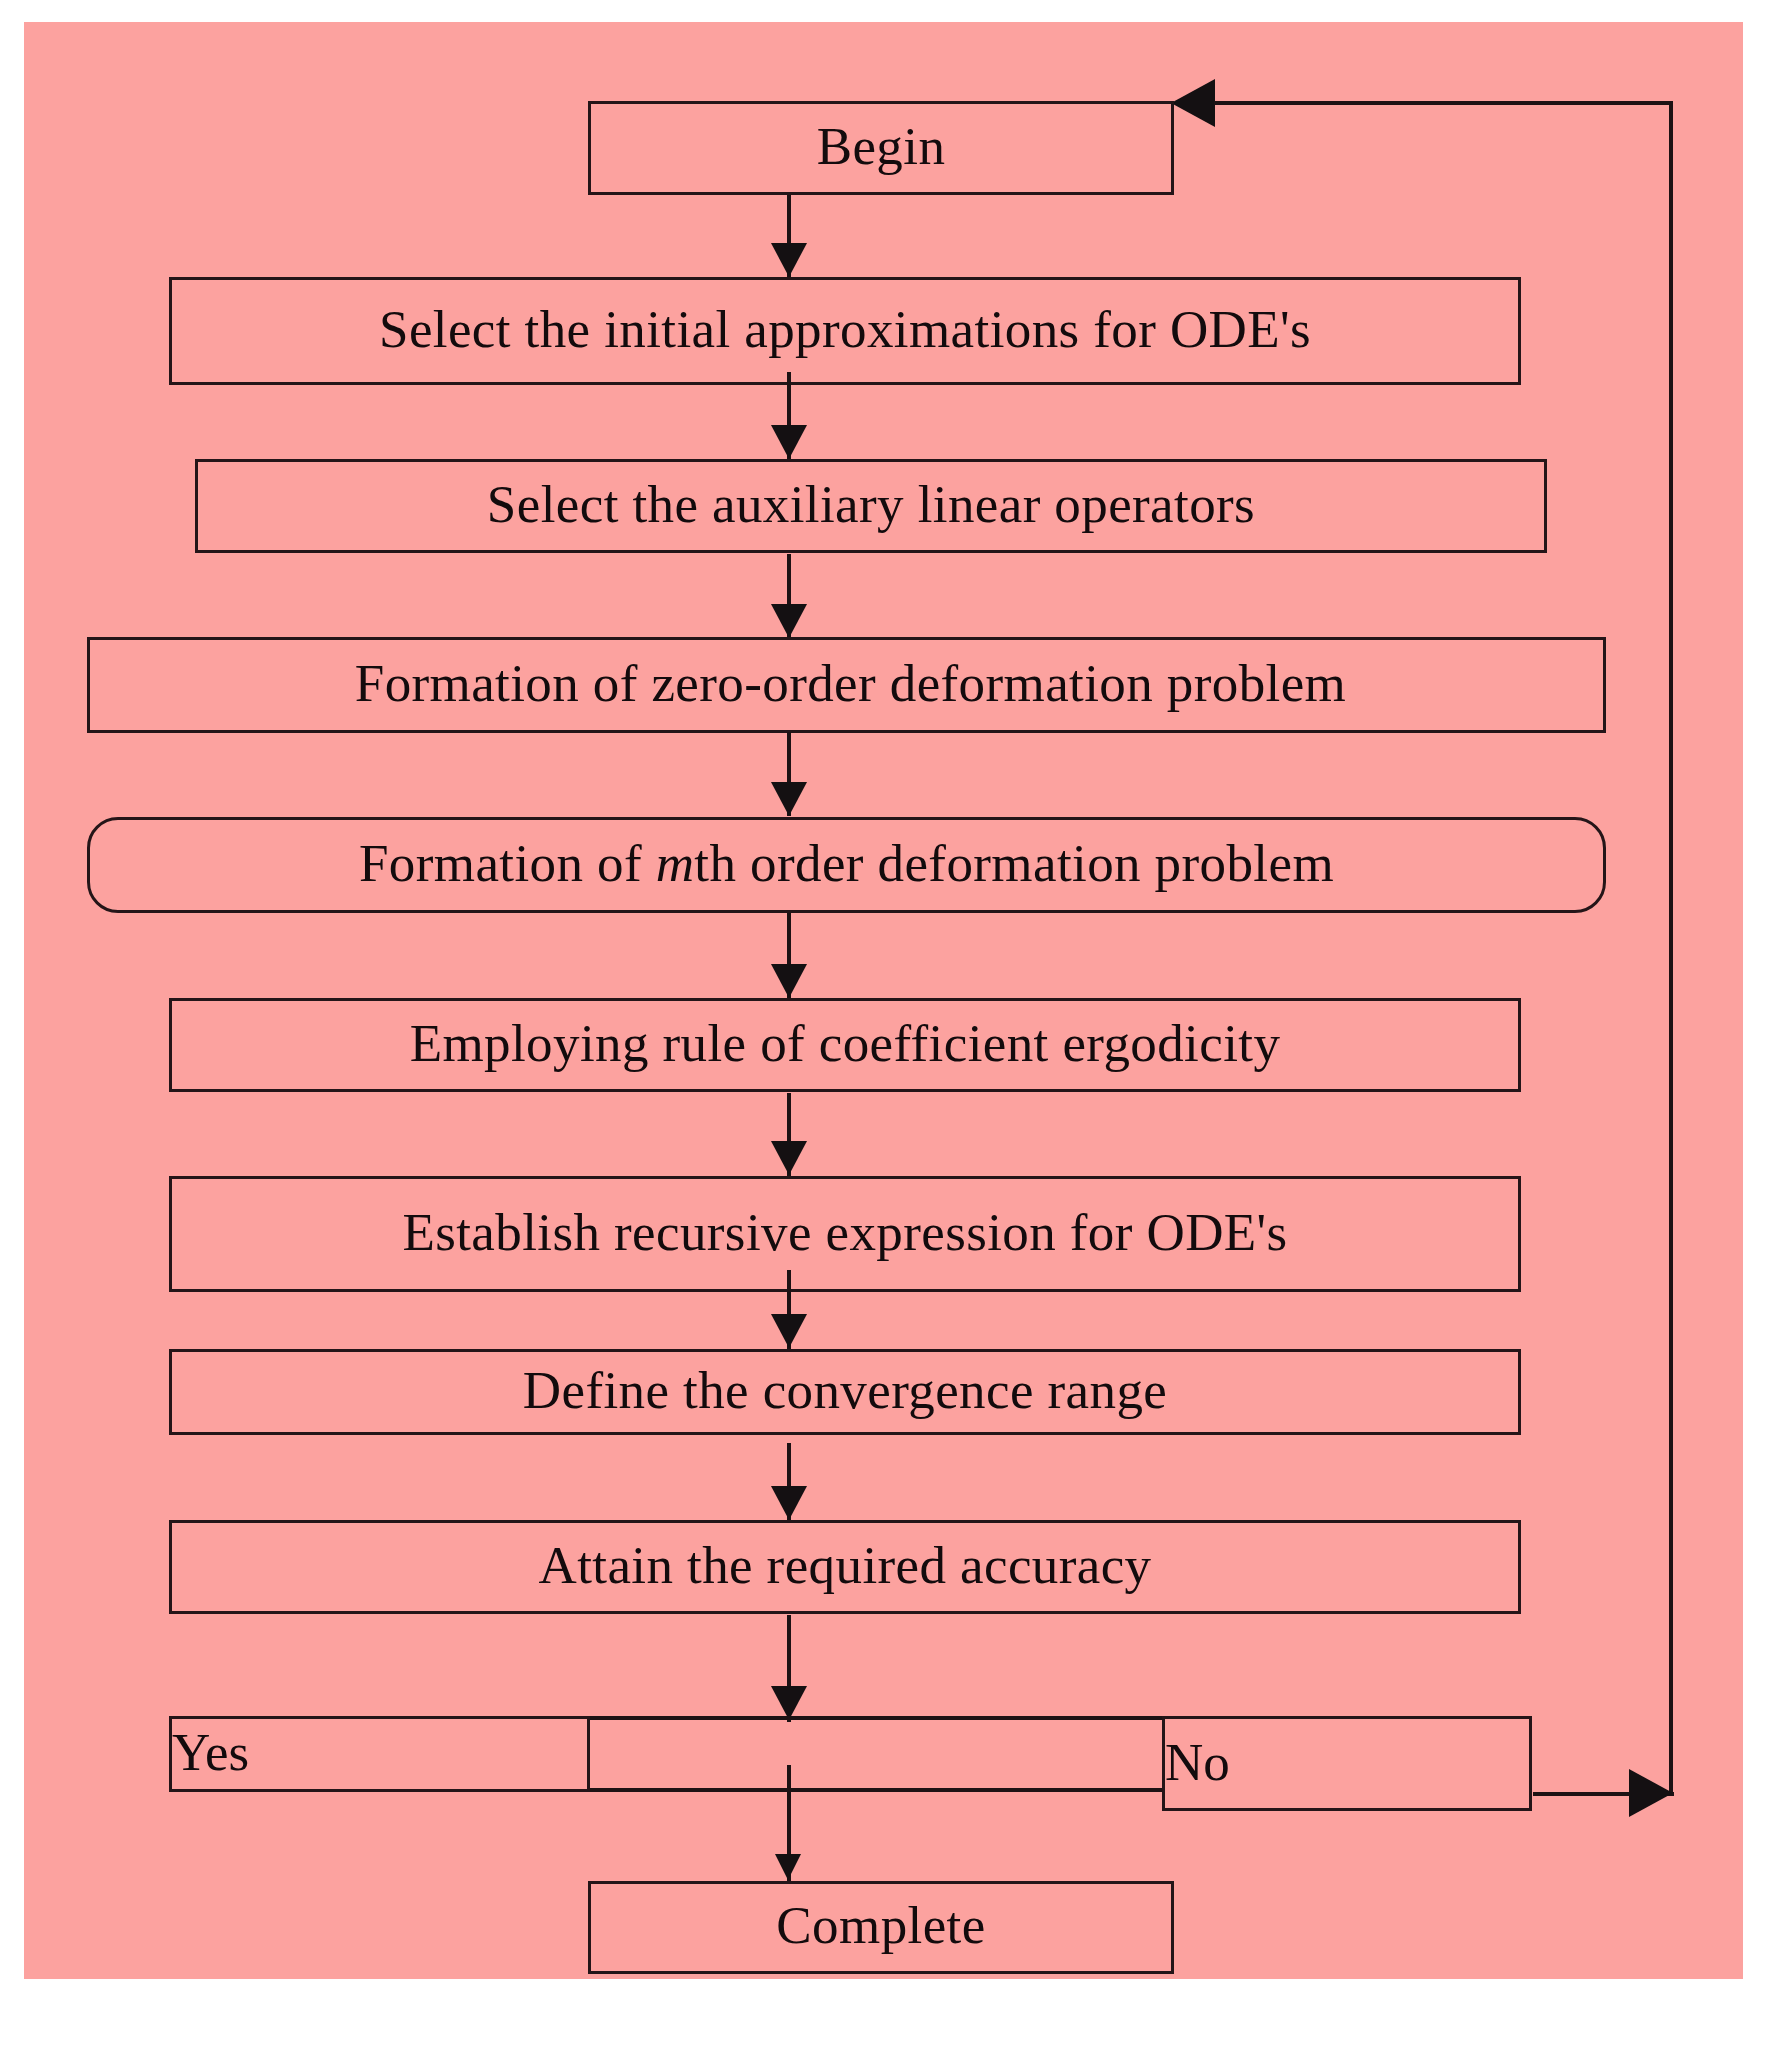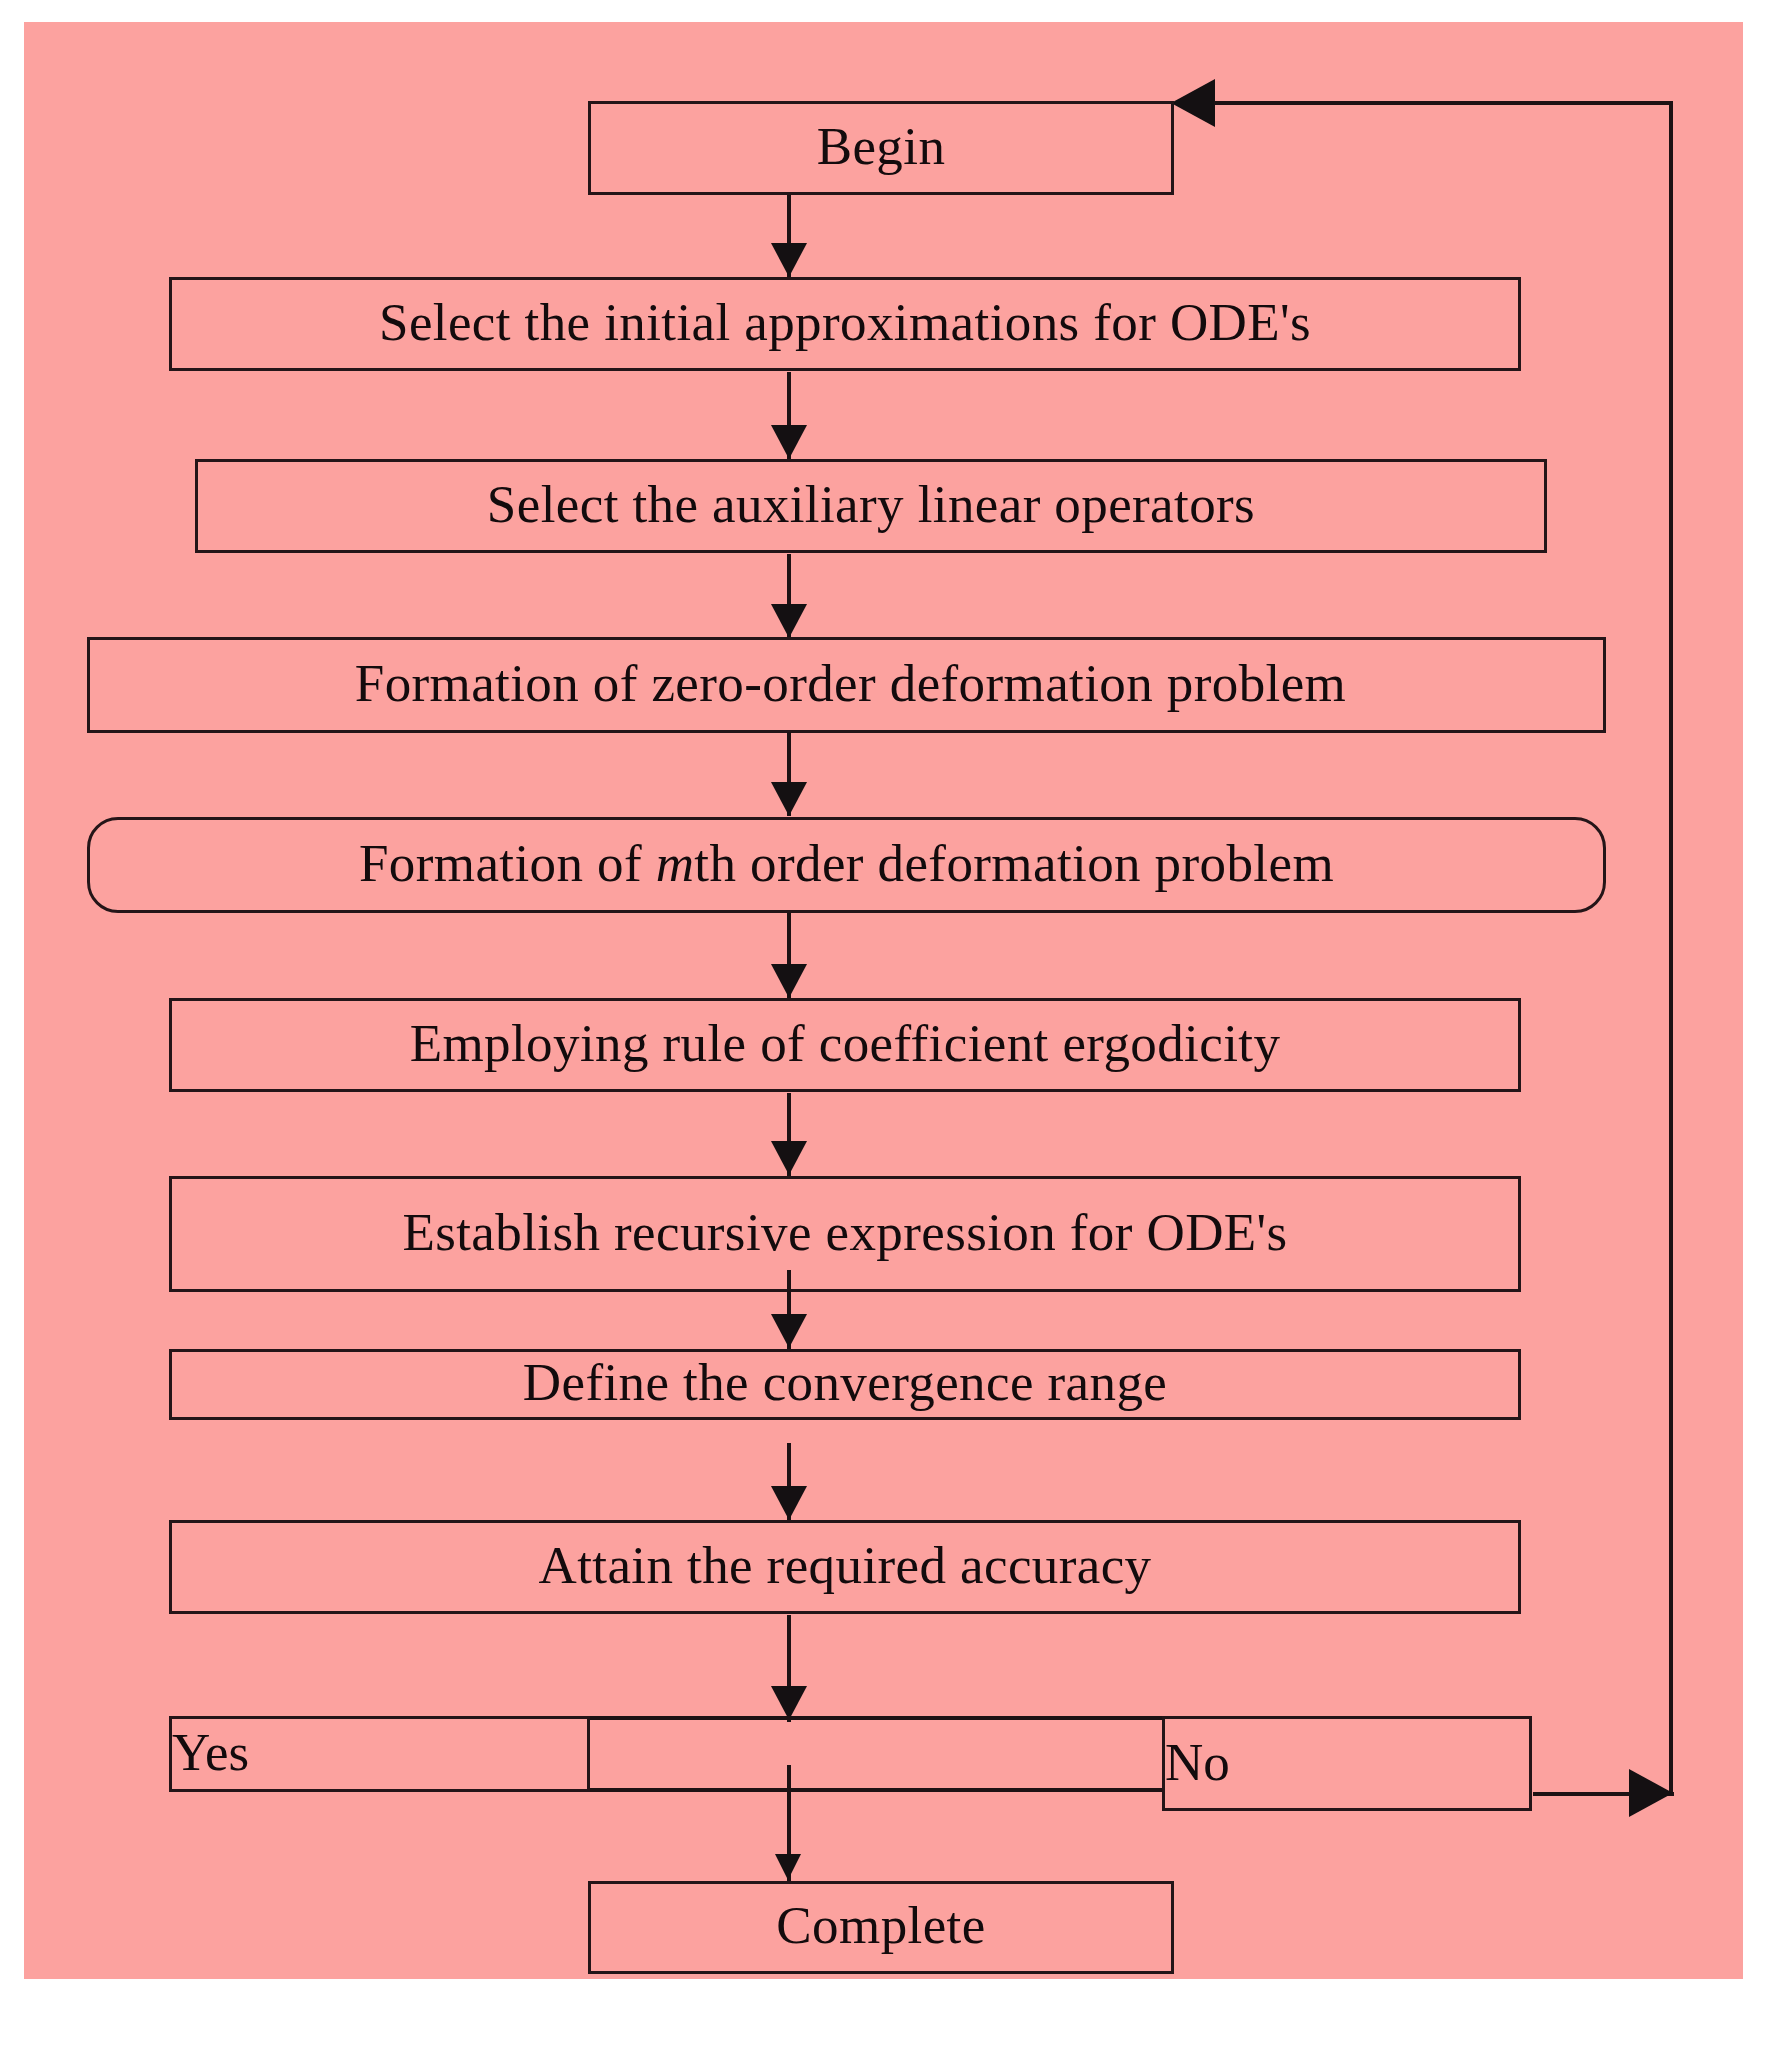--- a/index.html
+++ b/index.html
@@ -111,21 +111,21 @@
   <div class="hline" style="left:1533px; top:1792px; width:141px;"></div>
   <div class="arrow-right" style="left:1629px; top:1769px;"></div>
 
   <div class="node" style="left:588px; top:101px; width:586px; height:94px;">
     <span class="label">Begin</span>
   </div>
 
   <div class="vline" style="left:787px; top:195px; height:82px;"></div>
   <div class="arrow-down" style="left:771px; top:243px;"></div>
 
-  <div class="node" style="left:169px; top:277px; width:1352px; height:94px;justify-content:center;">
+  <div class="node" style="left:169px; top:277px; width:1352px; height:108px;justify-content:center;">
     <span class="label">Select the initial approximations for ODE's</span>
   </div>
 
   <div class="vline" style="left:787px; top:372px; height:87px;"></div>
   <div class="arrow-down" style="left:771px; top:425px;"></div>
 
   <div class="node" style="left:169px; top:459px; width:1352px; height:94px;margin-left:26px;">
     <span class="label">Select the auxiliary linear operators</span>
   </div>
 
@@ -153,21 +153,21 @@
   <div class="vline" style="left:787px; top:1093px; height:83px;"></div>
   <div class="arrow-down" style="left:771px; top:1141px;"></div>
 
   <div class="node" style="left:169px; top:1176px; width:1352px; height:116px;">
     <span class="label">Establish recursive expression for ODE's</span>
   </div>
 
   <div class="vline" style="left:787px; top:1270px; height:79px;"></div>
   <div class="arrow-down" style="left:771px; top:1314px;"></div>
 
-  <div class="node" style="left:169px; top:1349px; width:1352px; height:71px;">
+  <div class="node" style="left:169px; top:1349px; width:1352px; height:86px;">
     <span class="label">Define the convergence range</span>
   </div>
 
   <div class="vline" style="left:787px; top:1443px; height:77px;"></div>
   <div class="arrow-down" style="left:771px; top:1486px;"></div>
 
   <div class="node" style="left:169px; top:1520px; width:1352px; height:94px;">
     <span class="label">Attain the required accuracy</span>
   </div>
 

